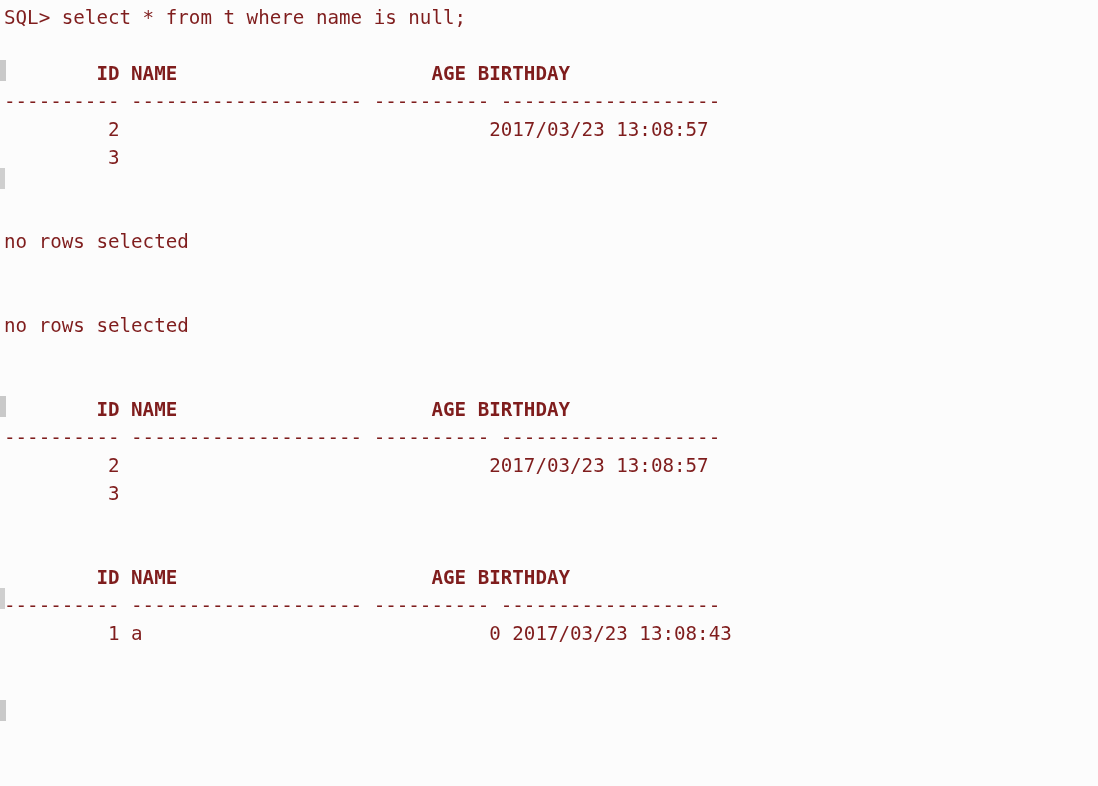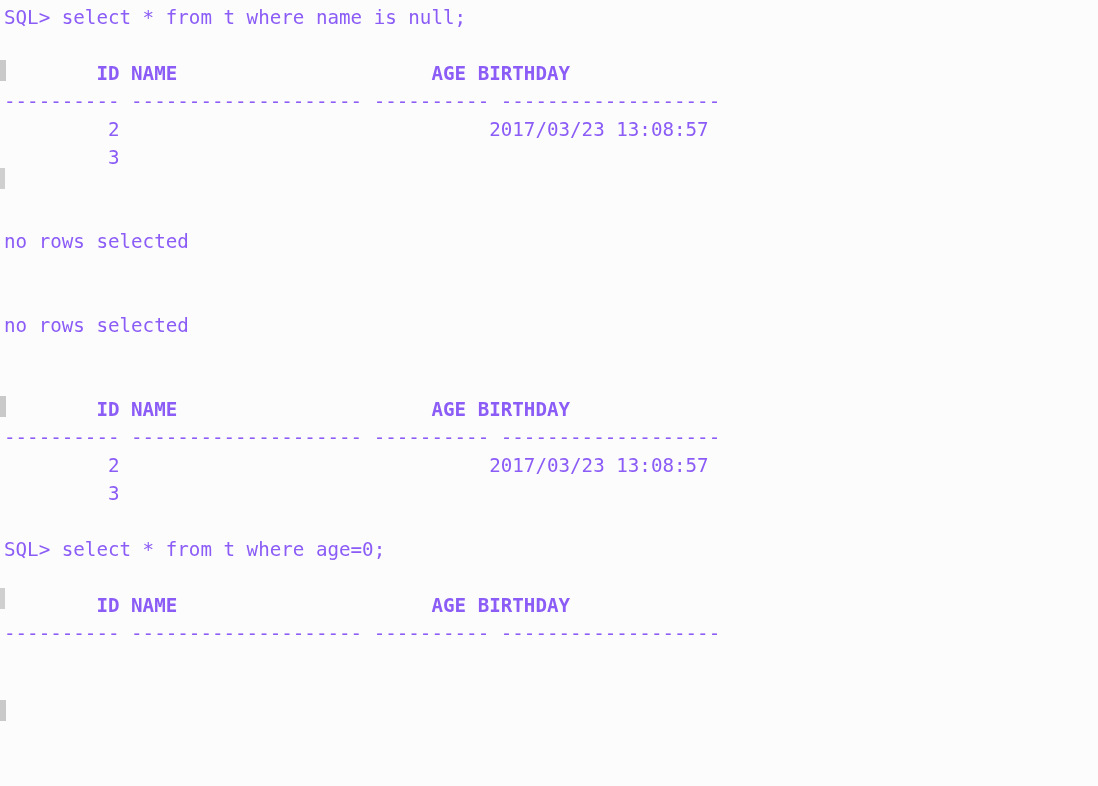--- a/index.html
+++ b/index.html
@@ -31,21 +31,21 @@
     bottom: 0;
   }
   .line {
     height: 28px;
     line-height: 28px;
     font-size: 19.2px;
     letter-spacing: 0px;
     white-space: pre;
     font-family: "DejaVu Sans Mono", "Liberation Mono", monospace;
     font-weight: 400;
-    color: #8b5cf6;
+    color: #7f1d1d;
   }
   .line.blank {
     color: transparent;
   }
   .prompt-line {
     font-weight: 400;
   }
   .header-line {
     font-weight: 700;
   }
@@ -88,24 +88,24 @@
     <div class="line">no rows selected</div>
     <div class="line blank">&nbsp;</div>
 
     <div class="line blank">&nbsp;</div>
     <div class="line header-line">        ID NAME                      AGE BIRTHDAY</div>
     <div class="line sep-line">---------- -------------------- ---------- -------------------</div>
     <div class="line">         2                                2017/03/23 13:08:57</div>
     <div class="line">         3</div>
     <div class="line blank">&nbsp;</div>
 
-    <div class="line prompt-line">SQL&gt; select * from t where age=0;</div>
     <div class="line blank">&nbsp;</div>
     <div class="line header-line">        ID NAME                      AGE BIRTHDAY</div>
     <div class="line sep-line">---------- -------------------- ---------- -------------------</div>
+    <div class="line">         1 a                              0 2017/03/23 13:08:43</div>
 
   </div>
 <div class="edge-mark" style="top: 60px;"></div>
     <div class="edge-mark thin" style="top: 168px;"></div>
     <div class="edge-mark" style="top: 396px;"></div>
     <div class="edge-mark thin" style="top: 588px;"></div>
     <div class="edge-mark" style="top: 700px;"></div>
   </div>
 
 </body></html>

